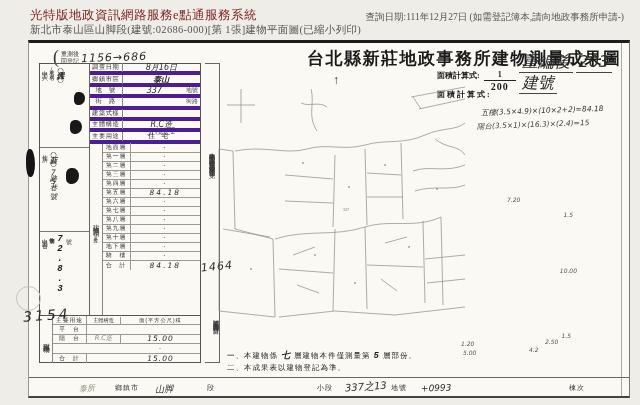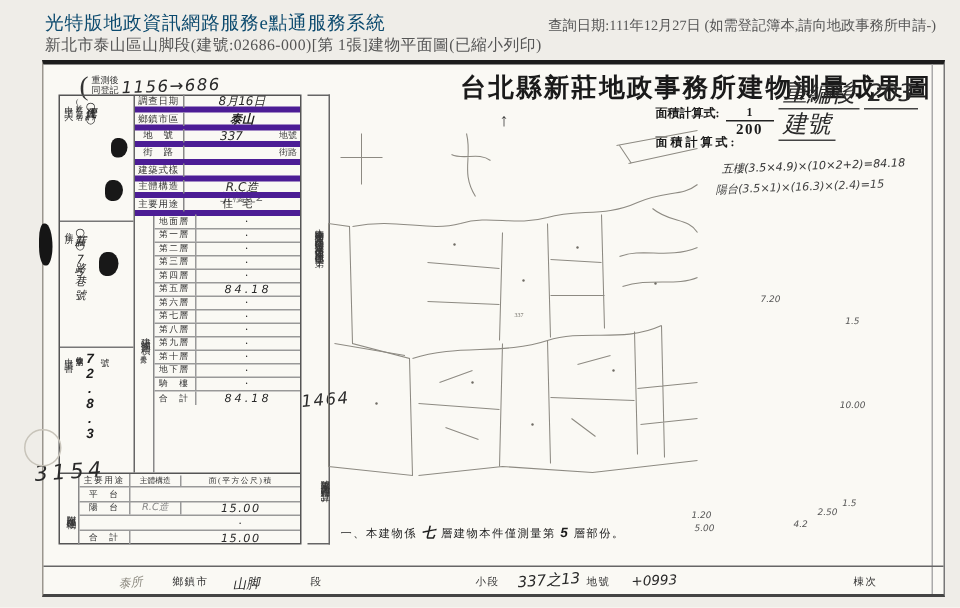--- a/index.html
+++ b/index.html
@@ -1,30 +1,30 @@
 <!DOCTYPE html>
 <html><head>
 <meta charset="utf-8">
 <style>
   * { margin:0; padding:0; box-sizing:border-box; }
   html,body { width:640px; height:405px; overflow:hidden; }
   body { background:#efEDe8; background:#efede8; font-family:"Liberation Serif", serif; color:#222; position:relative; }
 
   
-  .sys-line1 { position:absolute; left:30px; top:7px; font-size:12.5px; color:#0c4a6e; letter-spacing:.5px; }
+  .sys-line1 { position:absolute; left:30px; top:7px; font-size:12.5px; color:#7f1d1d; letter-spacing:.5px; }
   .sys-line2 { position:absolute; left:30px; top:23px; font-size:10.5px; color:#555; letter-spacing:.3px; }
   .query-date { position:absolute; right:16px; top:11px; font-size:9.5px; color:#555; }
 
   
   .doc { position:absolute; left:28px; top:40px; width:602px; height:358px;
          background:#faf9f4; border-top:3px solid #1d1d1d; border-left:1px solid #9a968e;
          border-right:1px solid #777; border-bottom:2px solid #444; }
   .doc .inner-right-line { position:absolute; top:0; bottom:0; right:7px; width:0; border-left:1px solid #aaa; }
   .hw { font-family:"DejaVu Sans", sans-serif; font-style:italic; color:#2a2a2a; }
-  .hwb { font-family:Liberation Sans, sans-serif; font-style:italic; font-weight:bold; color:#1c1c1c; }
+  .hwb { font-family:Liberation Mono, monospace; font-style:italic; font-weight:bold; color:#1c1c1c; }
   .vtext { writing-mode:vertical-rl; text-orientation:upright; }
 
   
   .remark-left { position:absolute; left:24px; top:4px; display:flex; align-items:center; }
   .remark-left .bracket { font-size:18px; color:#333; }
   .remark-left .twolines { display:flex; flex-direction:column; font-size:6px; color:#333; line-height:7px; margin:0 2px; }
   .remark-left .hw { font-size:11px; transform:rotate(-2deg); letter-spacing:1px; }
   .doc-title { position:absolute; left:278px; top:4px; font-size:17px; font-weight:bold; color:#1a1a1a; letter-spacing:1.5px; }
   .remark-right { position:absolute; left:490px; top:9px; font-size:10px; }
   .remark-right span { border-bottom:1px solid #444; padding:0 3px 1px; }
@@ -375,20 +375,21 @@
     <span class="dim d-rb">1.5</span>
     <span class="dim d-bl">5.00</span>
     <span class="dim d-ba">4.2</span>
     <span class="dim d-bb">2.50</span>
     <span class="dim d-c">1.20</span>
   </div>
 
   <div class="note1">
     <span>一、本建物係</span><span class="hwb">七</span><span>層建物本件僅測量第</span><span class="hwb">5</span><span>層部份。</span>
   </div>
+  <div class="note2">二、本成果表以建物登記為準。</div>
 
   <div class="footer">
     <span class="f-office hw">泰所</span>
     <span class="f-p f-town-l">鄉鎮市</span>
     <span class="hw f-town-v">山脚</span>
     <span class="f-p f-sec">段</span>
     <span class="f-p f-sub">小段</span>
     <span class="hw f-parcel-v">337之13</span>
     <span class="f-p f-parcel-l">地號</span>
     <span class="hw f-reg">+0993</span>

